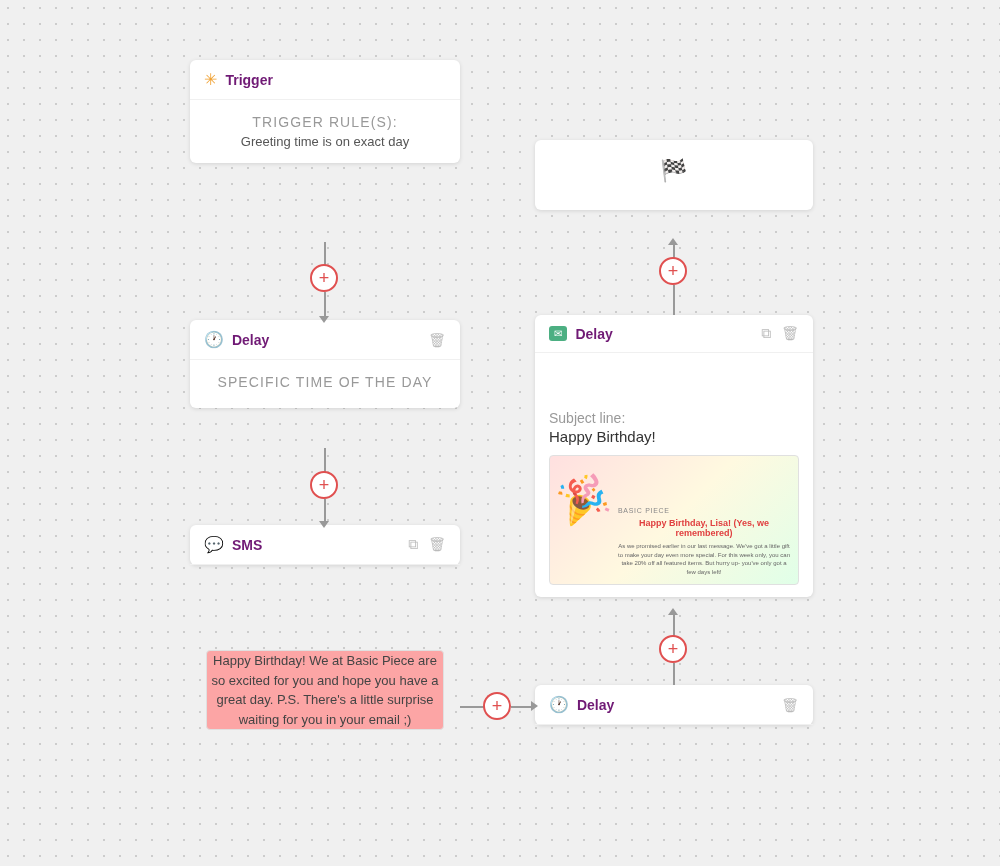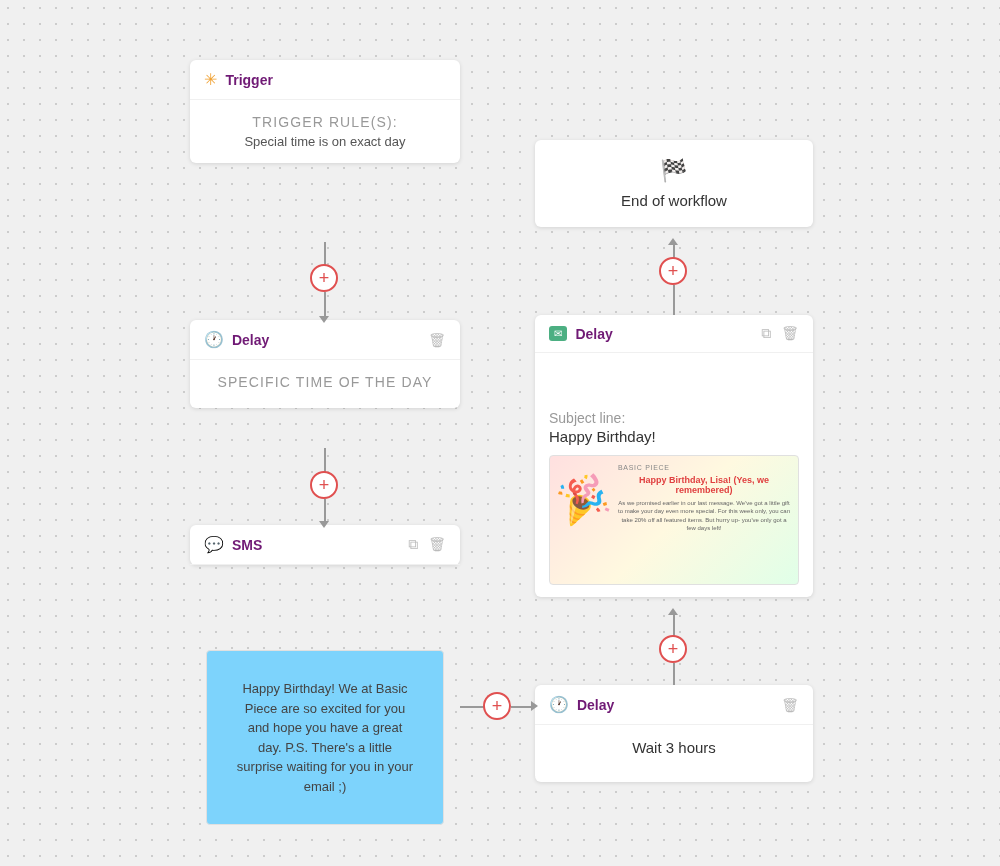--- a/index.html
+++ b/index.html
@@ -87,22 +87,22 @@
     }
 
     
     .sms-message-box {
       position: absolute;
       left: 206px;
       top: 650px;
       width: 238px;
       border: 1px solid #e0e0e0;
       border-radius: 4px;
-      background: #7dd3fc;
-      padding: 28px;
+      background: #fca5a5;
+      padding: 0;
       font-size: 13px;
       color: #444;
       text-align: center;
       line-height: 1.5;
     }
 
     
     .end-card {
       left: 535px;
       top: 140px;
@@ -173,21 +173,21 @@
       overflow: hidden;
       height: 130px;
       position: relative;
       background: linear-gradient(135deg, #ffe0e0 0%, #fff9e0 50%, #e0ffe8 100%);
     }
     .email-preview-inner {
       width: 100%;
       height: 100%;
       display: flex;
       align-items: center;
-      justify-content: flex-start;
+      justify-content: flex-end;
       flex-direction: column;
       padding: 8px;
     }
     .email-preview-brand {
       font-size: 7px;
       color: #888;
       letter-spacing: 0.1em;
       text-transform: uppercase;
       margin-bottom: 4px;
     }
@@ -300,21 +300,21 @@
 
 <div class="workflow-canvas">
 
   <div class="card trigger-card">
     <div class="card-header">
       <span class="card-header-icon trigger-orange">✳</span>
       <span class="card-header-title">Trigger</span>
     </div>
     <div class="card-body">
       <div class="card-label">TRIGGER RULE(S):</div>
-      <div class="card-value">Special time is on exact day</div>
+      <div class="card-value">Greeting time is on exact day</div>
     </div>
   </div>
 
   <div class="arrow-line vertical" style="left:324px; top:242px; height:30px;"></div>
   <div class="add-btn" style="left:310px; top:264px;">+</div>
   <div class="arrow-line vertical" style="left:324px; top:292px; height:28px;"></div>
   <div class="arrowhead-down" style="left:319px; top:316px;"></div>
 
   <div class="card delay-card-left">
     <div class="card-header">
@@ -350,21 +350,20 @@
   </div>
 
   <div class="arrow-line horizontal" style="left:460px; top:706px; width:30px;"></div>
   <div class="add-btn" style="left:483px; top:692px;">+</div>
   <div class="arrow-line horizontal" style="left:511px; top:706px; width:24px;"></div>
   <div class="arrowhead-right" style="left:531px; top:701px;"></div>
 
   <div class="card end-card">
     <div class="end-card-body">
       <div class="end-card-icon">🏁</div>
-      <div class="end-card-title">End of workflow</div>
     </div>
   </div>
 
   <div class="arrow-line vertical" style="left:673px; top:243px; height:24px;"></div>
   <div class="add-btn" style="left:659px; top:257px;">+</div>
   <div class="arrow-line vertical" style="left:673px; top:285px; height:30px;"></div>
   <div class="arrowhead-up" style="left:668px; top:238px;"></div>
 
   <div class="card email-card">
     <div class="email-card-header">
@@ -401,18 +400,15 @@
   <div class="arrowhead-up" style="left:668px; top:608px;"></div>
 
   <div class="card delay-card-right">
     <div class="card-header">
       <span class="card-header-icon delay-blue">🕐</span>
       <span class="card-header-title">Delay</span>
       <div class="card-actions">
         <span class="icon-btn">🗑</span>
       </div>
     </div>
-    <div class="card-body">
-      <div class="card-main-text">Wait 3 hours</div>
-    </div>
   </div>
 
 </div>
 
 </body></html>

